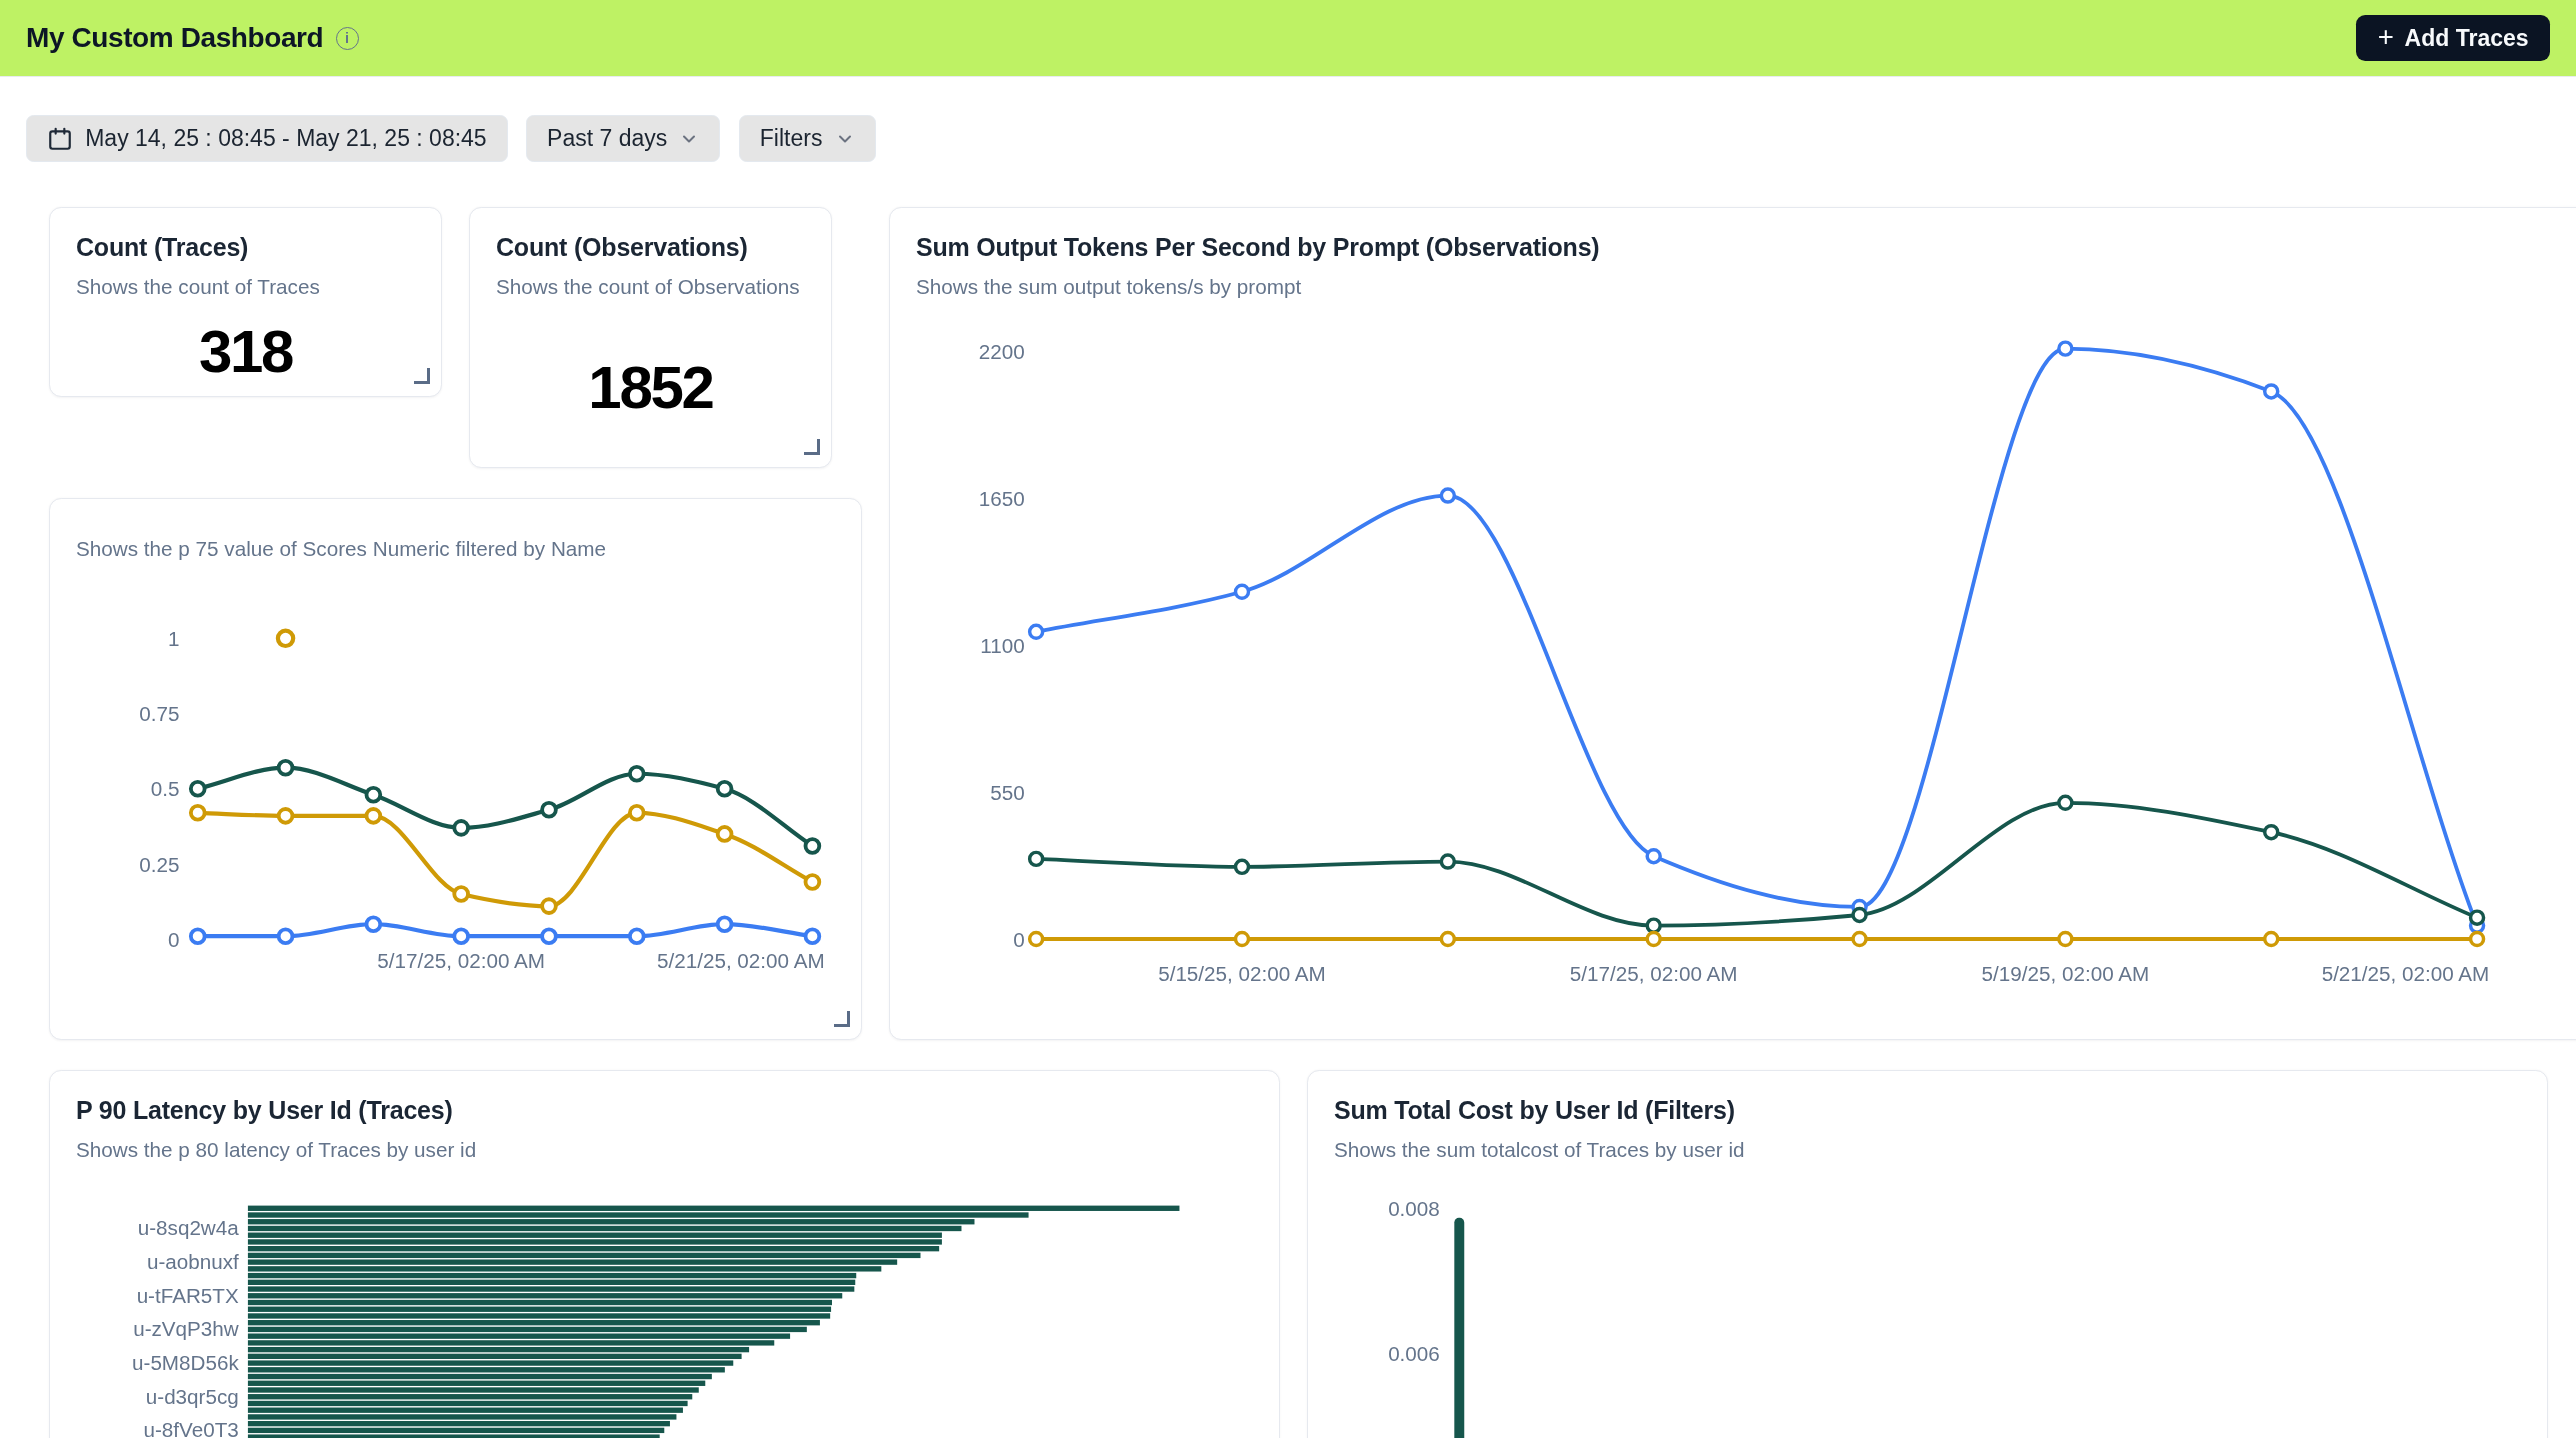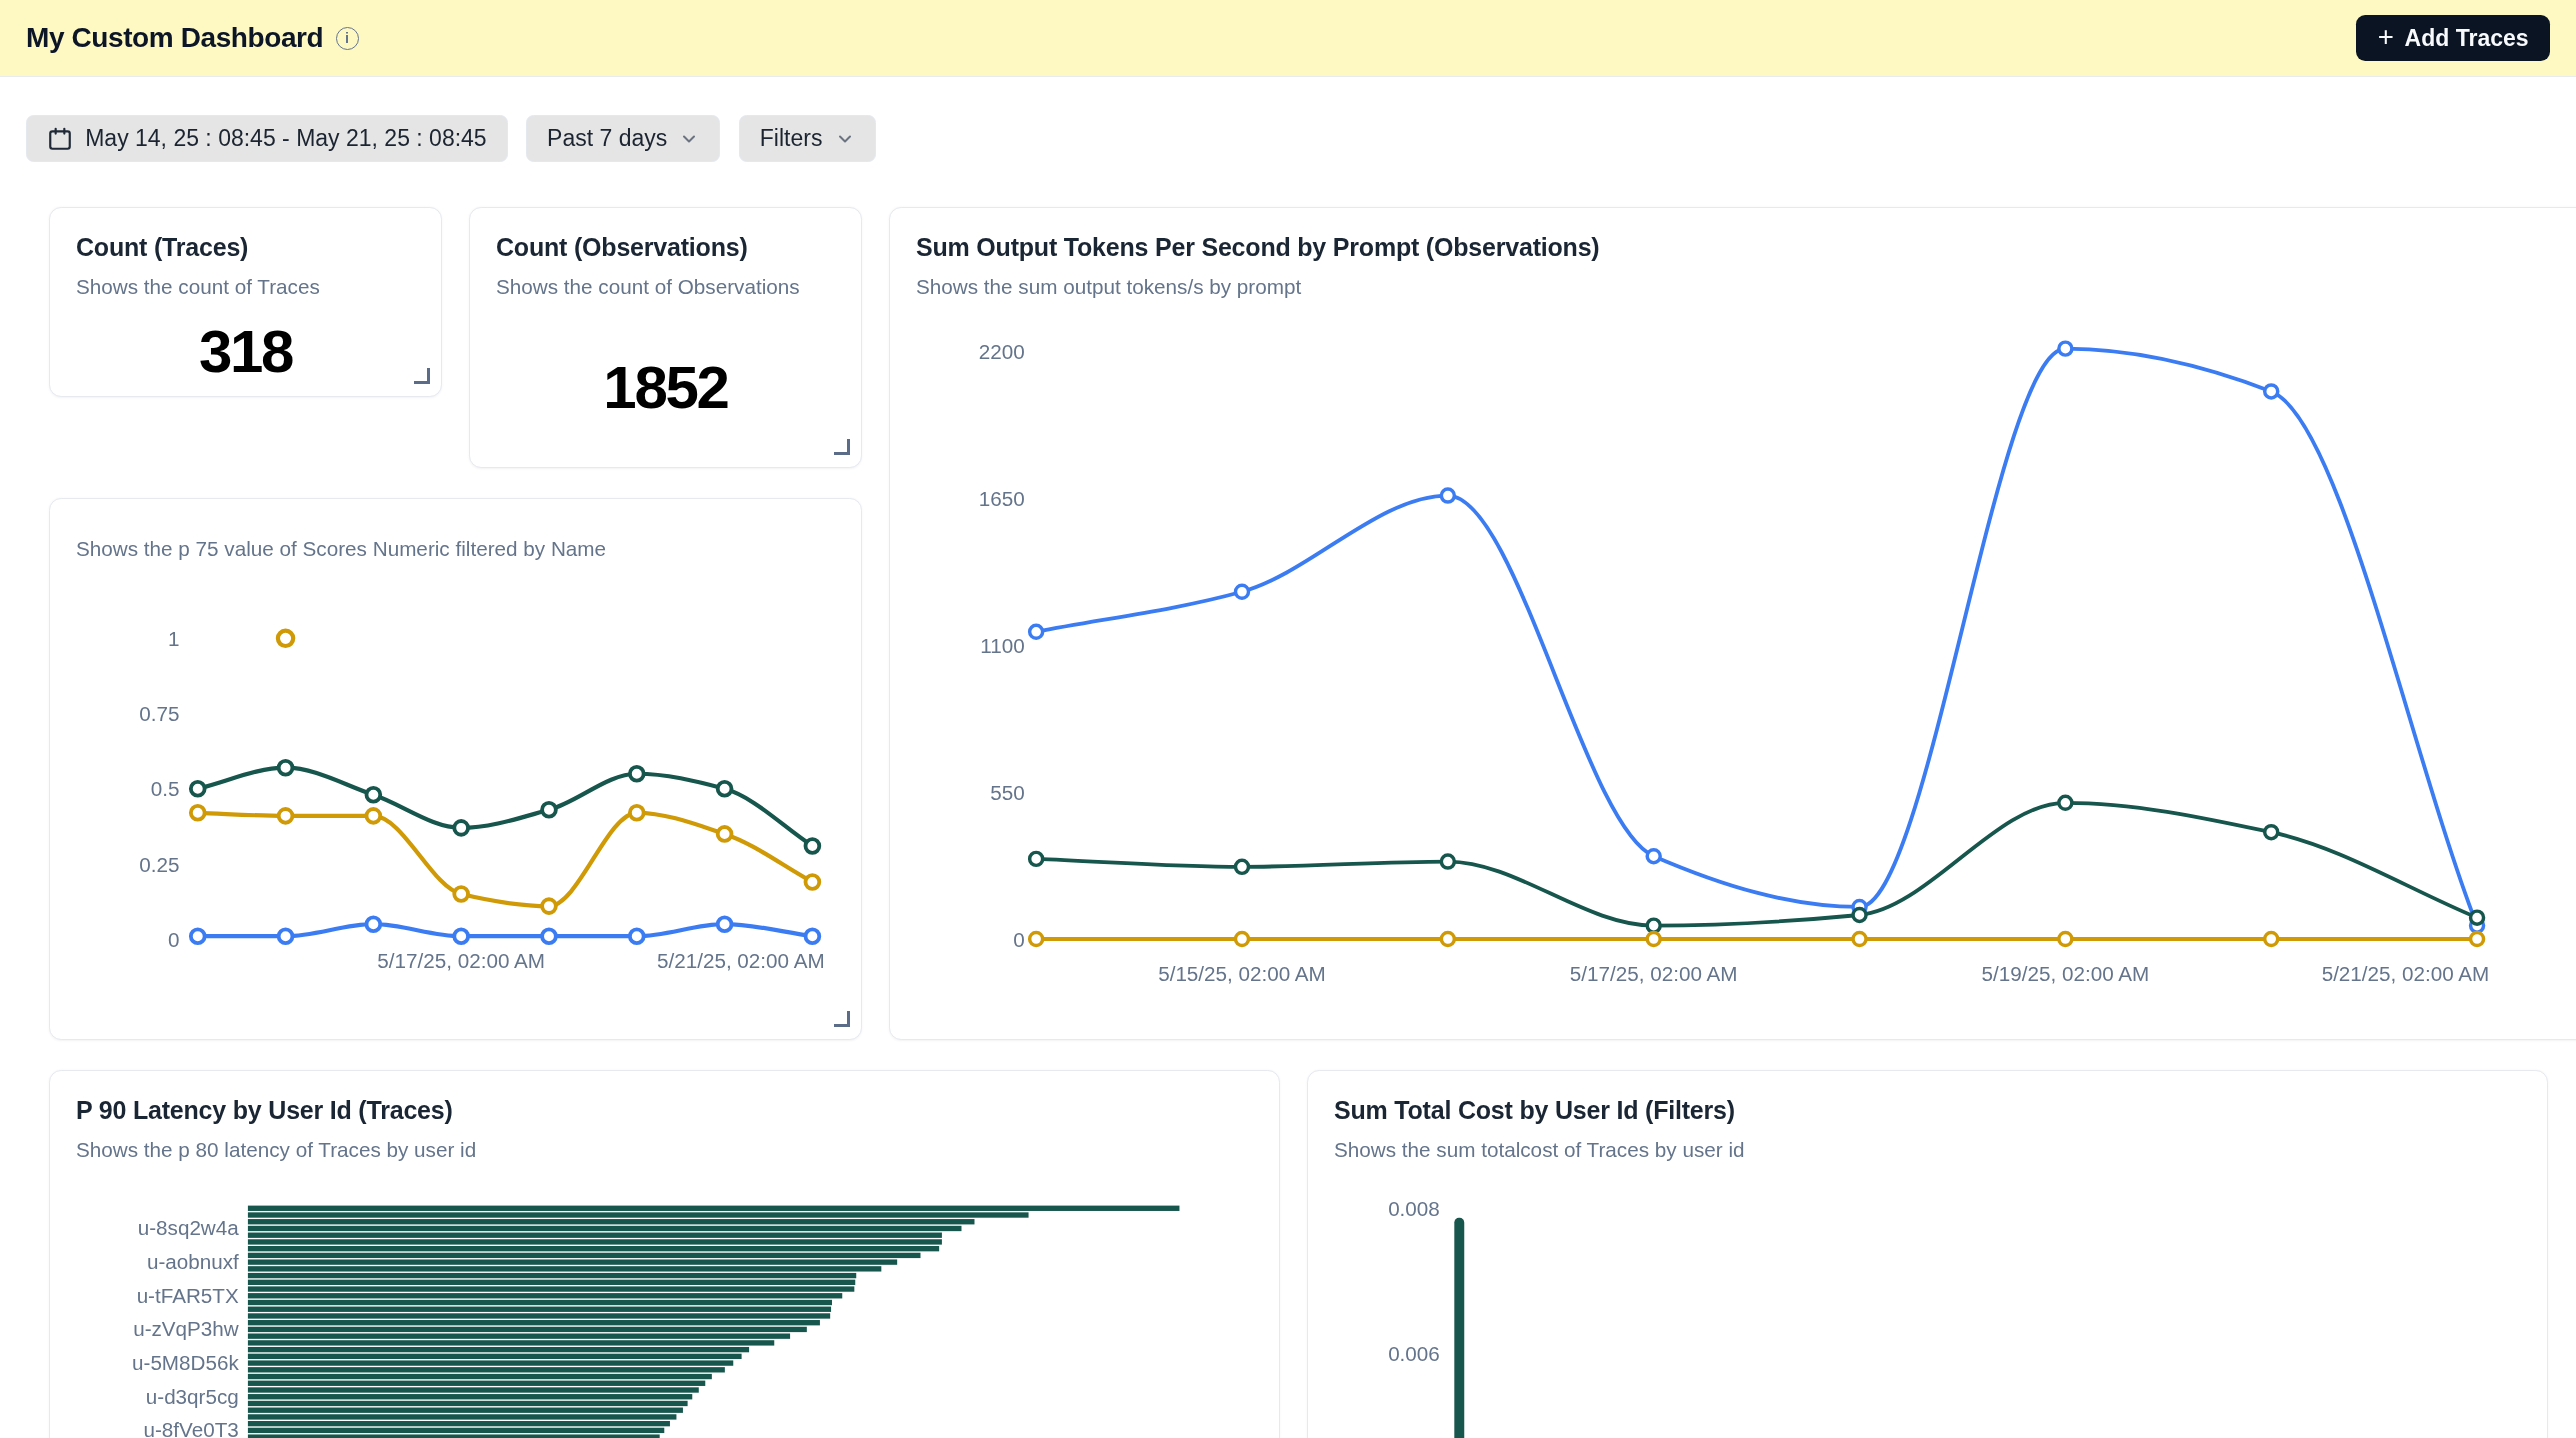--- a/index.html
+++ b/index.html
@@ -1,21 +1,21 @@
 <!DOCTYPE html>
 <html style="font-size:12.2px"><head>
 <meta charset="utf-8">
 <style>
   * { margin:0; padding:0; box-sizing:border-box; }
   html,body { width:2576px; height:1439px; overflow:hidden; background:#ffffff;
               font-family:"Liberation Sans", sans-serif; position:relative; }
 
   
   .header { position:absolute; left:0; top:0; width:2576px; height:77px;
-            background:#fef9c3; border-bottom:1.5px solid #e8ebf0;
+            background:#bef264; border-bottom:1.5px solid #e8ebf0;
             display:flex; align-items:center; padding:0 26px; }
   .page-title { font-size:28px; font-weight:700; color:#0d1626; letter-spacing:-0.4px; }
   .info-icon { width:23px; height:23px; border:1.9px solid #64748b; border-radius:50%;
                margin-left:12.2px; display:flex; align-items:center; justify-content:center;
                color:#64748b; font-size:14.5px; font-weight:600; cursor:pointer; }
   .add-widget { margin-left:auto; height:46px; background:#0b1423; color:#f8fafc;
                 border:none; border-radius:9.2px; padding:0 21.4px; display:flex;
                 align-items:center; gap:10.7px; font-size:23px; font-weight:600; cursor:pointer; }
   .add-widget .plus { font-size:27.6px; font-weight:300; line-height:1; margin-top:-2.3px; }
 
@@ -33,21 +33,21 @@
   .card-sub { font-size:20.7px; color:#64748b; margin-top:13.8px; }
   .big-number { position:absolute; left:0; right:0; top:122px; bottom:23px;
                 display:flex; align-items:center; justify-content:center;
                 font-size:60px; font-weight:700; color:#000000; letter-spacing:-2.3px; }
   .resize-handle { position:absolute; right:11.5px; bottom:12.2px; width:16px; height:16px;
                    border-right:3.8px solid #5a6c87; border-bottom:3.8px solid #5a6c87;
                    cursor:nwse-resize; }
   .chart-svg { position:absolute; left:0; top:0; }
 
   #card-count-traces { left:49px;  top:207px; width:393px;  height:190px; }
-  #card-count-obs    { left:469px; top:207px; width:393px;  height:261px; }
+  #card-count-obs    { left:469px; top:207px; width:363px;  height:261px; }
   #card-tokens       { left:889px;top:207px; width:1807px; height:833px; }
   #card-p75          { left:49px;  top:498px; width:813px; height:542px; }
   #card-p90          { left:49px;  top:1070px; width:1231px; height:413px; }
   #card-cost         { left:1307px;top:1070px; width:1241px; height:413px; }
 
   svg text { font-family:"Liberation Sans", sans-serif; }
 </style>
 </head>
 <body>
 

